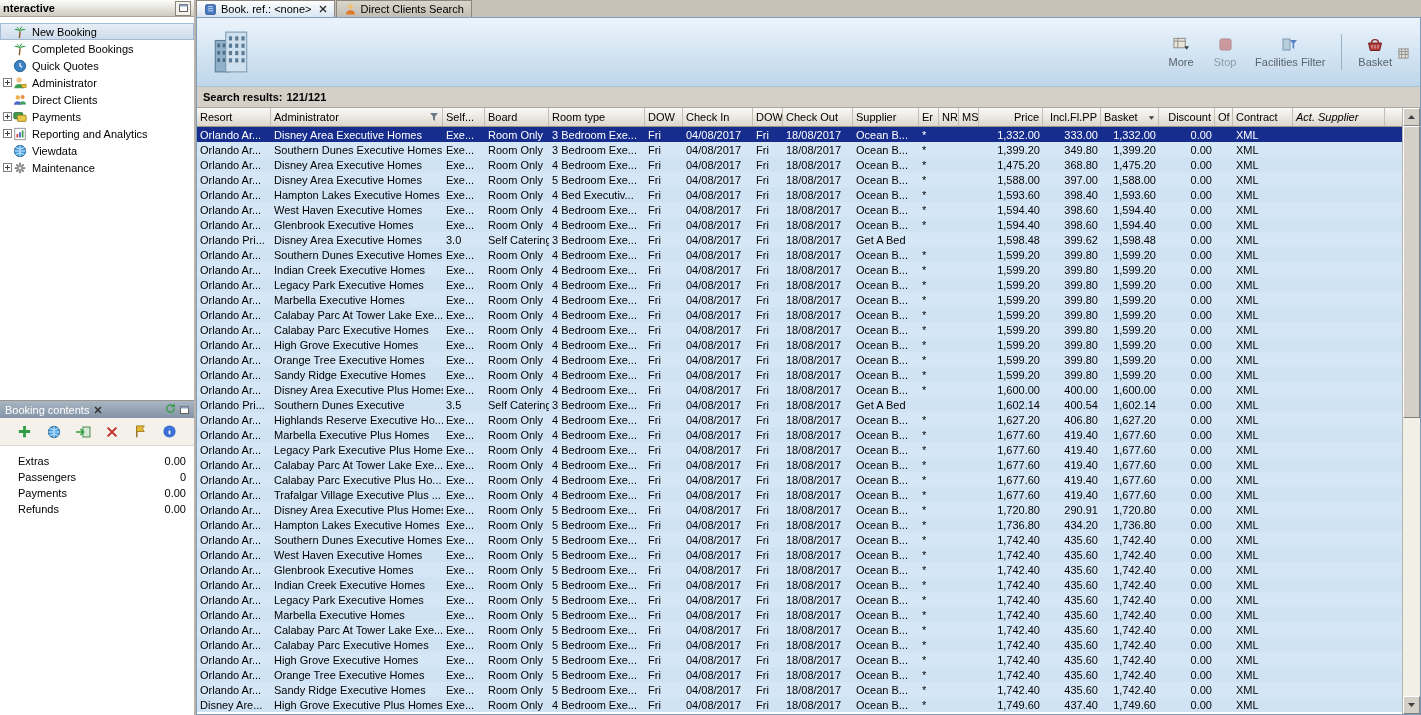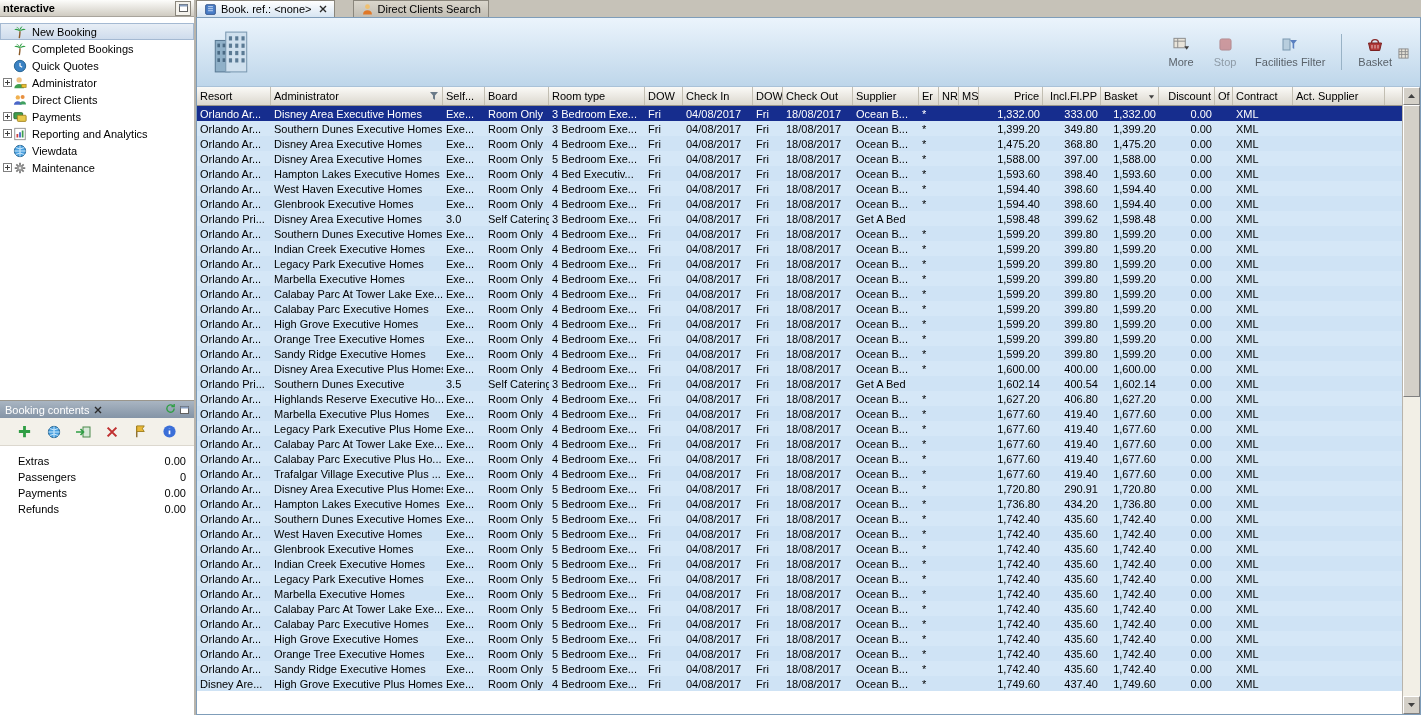--- a/index.html
+++ b/index.html
@@ -33,21 +33,21 @@
   .bc-tool{width:20px;height:20px;display:flex;align-items:center;justify-content:center;}
   .bc-rows{padding-top:7px;}
   .bc-row{height:16px;display:flex;align-items:center;padding:0 8px 0 18px;}
   .bc-row .v{margin-left:auto;}
 
   
   .main{flex:1;display:flex;flex-direction:column;min-width:0;}
   .tabbar{height:17px;flex:0 0 17px;display:flex;align-items:flex-end;background:#c6c2b8;}
   .tab{height:17px;box-sizing:border-box;display:flex;align-items:center;gap:4px;padding:0 7px;
        border:1px solid #8a867c;border-bottom:none;background:linear-gradient(#dad6cc,#c2beb4);
-       white-space:nowrap;margin-right:18px;}
+       white-space:nowrap;margin-right:1px;}
   .tab.active{background:linear-gradient(#ffffff,#d7e5f2);}
   .tab-ic{display:flex;align-items:center;}
   .tab-x{display:flex;margin-left:3px;}
 
   .content{flex:1;display:flex;flex-direction:column;border:1px solid #7f9db9;min-height:0;background:#fff;}
   .result-header{height:68px;flex:0 0 68px;background:linear-gradient(#ebf4fc,#bed6ea);
                  display:flex;align-items:center;padding:0 10px;border-bottom:1px solid #aac2d8;}
   .bld{margin:0 14px 0 6px;display:flex;}
   .titles .t1{font-size:15px;color:#1c5a8c;margin-bottom:4px;}
   .titles .t2{font-size:14px;color:#1c5a8c;}
@@ -410,20 +410,24 @@
             </div>
           </div>
         <div class="edge-btn">
             <svg width="11" height="11" viewBox="0 0 12 12">
               <rect x="1" y="1" width="10" height="10" fill="#e8e4da" stroke="#8a8a8a"></rect>
               <path d="M1 4h10M1 7h10M4 1v10M8 1v10" stroke="#8a8a8a"></path>
             </svg>
           </div>
       </div>
 
+      <div class="results-row">
+        <span>Search results:</span>
+        <span class="cnt">121/121</span>
+      </div>
 
       <div class="grid-wrap">
         <div class="grid">
           <div class="thead" id="thead">
               <div class="th" style="flex: 0 0 74px; width: 74px;">
                 <span>Resort</span>
               </div>
               <div class="th" style="flex: 0 0 172px; width: 172px;">
                 <span>Administrator</span>
                 <span class="thic">
@@ -481,21 +485,21 @@
               </div>
               <div class="th right" style="flex: 0 0 56px; width: 56px;">
                 <span>Discount</span>
               </div>
               <div class="th" style="flex: 0 0 18px; width: 18px;">
                 <span>Of</span>
               </div>
               <div class="th" style="flex: 0 0 60px; width: 60px;">
                 <span>Contract</span>
               </div>
-              <div class="th" style="flex: 0 0 92px; width: 92px;">
+              <div class="th" style="flex: 0 0 92px; width: 92px; font-style: italic;">
                 <span>Act. Supplier</span>
               </div>
               <div class="th fill" style="flex: 1 1 0%;"></div>
             </div>
           <div class="tbody" id="tbody">
               <div class="tr selected">
                 <span class="td" style="flex: 0 0 74px; width: 74px;">Orlando Ar...</span>
                 <span class="td" style="flex: 0 0 172px; width: 172px;">Disney Area Executive Homes</span>
                 <span class="td" style="flex: 0 0 42px; width: 42px;">Exe...</span>
                 <span class="td" style="flex: 0 0 64px; width: 64px;">Room Only</span>

